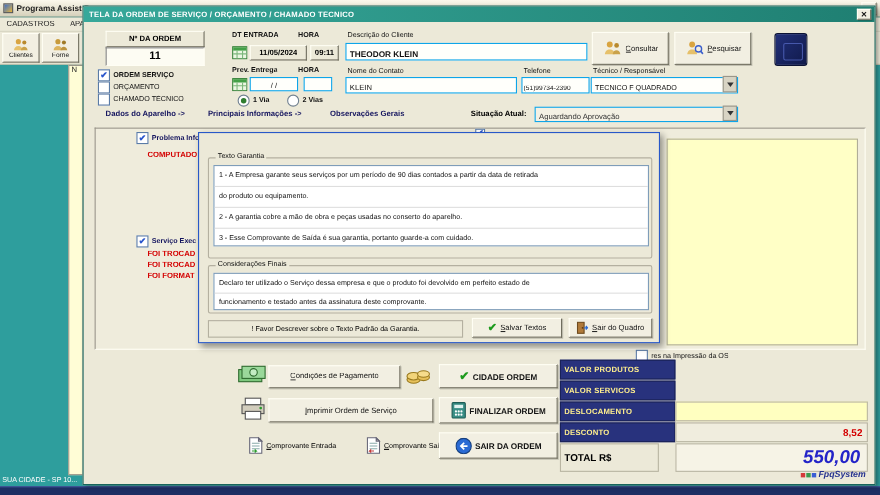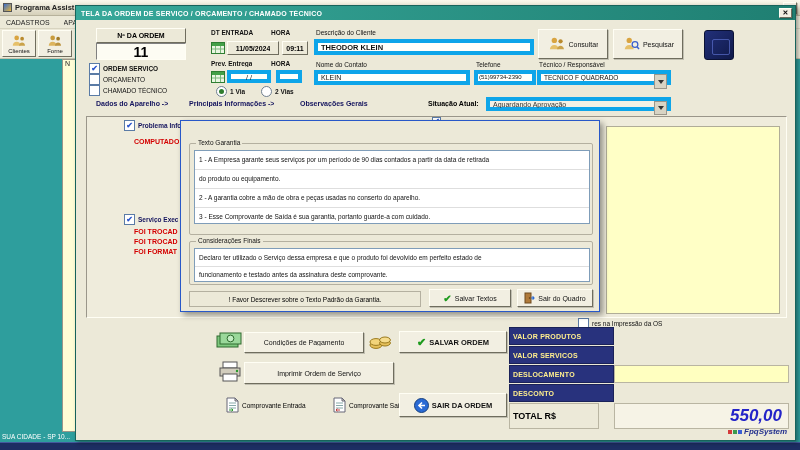--- a/index.html
+++ b/index.html
@@ -4,21 +4,21 @@
 <style>
   html,body{margin:0;padding:0;background:#555;}
   .screen{position:relative;width:800px;height:450px;overflow:hidden;
     background:#2E9E9D;font-family:"Liberation Sans",sans-serif;
     -webkit-font-smoothing:antialiased;}
   .abs{position:absolute;box-sizing:border-box;}
   .txt{white-space:nowrap;overflow:hidden;}
   
   .raised{background:#ece9d8;border:1px solid;border-color:#fffef4 #6f6d5e #6f6d5e #fffef4;}
   .sunken{background:#fff;border:1px solid;border-color:#808080 #fffef4 #fffef4 #808080;}
-  .fld{background:#fffffb;border:4px solid #0ea5e9;display:flex;align-items:flex-start;padding:0 3px;font-size:7.5px;color:#111;}
+  .fld{background:#fffffb;border:1px solid #0ea5e9;display:flex;align-items:flex-end;padding:0 3px;font-size:7.5px;color:#111;}
   .btn{background:#f2efe2;border:1px solid;border-color:#fffef4 #6f6d5e #6f6d5e #fffef4;
     box-shadow:1px 1px 0 rgba(0,0,0,.18);display:flex;align-items:center;justify-content:center;gap:3px;
     font-size:7px;color:#111;cursor:pointer;}
   .mnem{display:block;}
   .mnem::first-letter{text-decoration:underline;}
   .lbl{font-size:6.5px;color:#111;}
   .b{font-weight:bold;}
   .cb{width:9px;height:9px;background:#fff;border:1px solid #5a7ba6;display:flex;align-items:center;justify-content:center;}
   .cb .ck{color:#2a55cc;font-size:8px;line-height:8px;font-weight:bold;}
   .rd{width:9px;height:9px;border-radius:50%;background:#fff;border:1px solid #708090;position:relative;}
@@ -86,21 +86,21 @@
 
     <div class="abs" style="left:0;top:0;width:719px;height:14px;background:linear-gradient(90deg,#37a89a,#1f7f72);display:flex;align-items:center;padding-left:5px;">
       <span class="txt b" style="font-size:7px;color:#fff;letter-spacing:.2px;">TELA DA ORDEM DE SERVIÇO / ORÇAMENTO / CHAMADO TÉCNICO</span>
     </div>
     <div class="abs btn" style="left:703px;top:2px;width:13px;height:10px;font-size:7px;font-weight:bold;">✕</div>
 
     <div class="abs raised" style="left:20px;top:22px;width:90px;height:15px;display:flex;align-items:center;justify-content:center;">
       <span class="txt b" style="font-size:7px;">Nº DA ORDEM</span>
     </div>
     <div class="abs sunken" style="left:20px;top:37px;width:90px;height:17px;display:flex;align-items:center;justify-content:center;background:#fdfcf3;">
-      <span class="txt b" style="font-size:14px;">11</span>
+      <span class="txt b" style="font-size:10px;">11</span>
     </div>
 
     <span class="abs txt lbl b" style="left:135px;top:23px;">DT ENTRADA</span>
     <span class="abs txt lbl b" style="left:195px;top:23px;">HORA</span>
     <span class="abs" style="left:135px;top:35px;line-height:0;">
       <svg width="14" height="13" viewBox="0 0 14 13">
           <rect x="0.5" y="1.5" width="13" height="11" fill="#eaf6e2" stroke="#2e7d32"></rect>
           <rect x="1" y="2" width="12" height="3" fill="#43a047"></rect>
           <line x1="4.5" y1="5" x2="4.5" y2="12" stroke="#7cb77c" stroke-width="1"></line>
           <line x1="9.5" y1="5" x2="9.5" y2="12" stroke="#7cb77c" stroke-width="1"></line>
@@ -258,34 +258,49 @@
     <span class="abs" style="left:292px;top:325px;line-height:0;">
       <svg width="26" height="20" viewBox="0 0 26 20">
           <ellipse cx="8" cy="14" rx="6" ry="3.4" fill="#e6c05a" stroke="#9a7a1e"></ellipse>
           <ellipse cx="8" cy="11" rx="6" ry="3.4" fill="#f2d47a" stroke="#9a7a1e"></ellipse>
           <ellipse cx="17" cy="12" rx="5.4" ry="3" fill="#e6c05a" stroke="#9a7a1e"></ellipse>
           <ellipse cx="17" cy="9" rx="5.4" ry="3" fill="#f6dc8c" stroke="#9a7a1e"></ellipse>
         </svg>
     </span>
     <div class="abs btn" style="left:323px;top:325px;width:108px;height:22px;">
       <span style="color:#1d9a1d;font-size:11px;font-weight:bold;line-height:10px;">✔</span>
-      <span class="txt b" style="font-size:7.5px;">SALVAR ORDEM</span>
+      <span class="txt b" style="font-size:7.5px;">CIDADE ORDEM</span>
     </div>
 
     <span class="abs" style="left:142px;top:355px;line-height:0;">
       <svg width="24" height="22" viewBox="0 0 24 22">
           <rect x="5" y="1" width="14" height="6" fill="#fff" stroke="#555"></rect>
           <rect x="2" y="7" width="20" height="8" fill="#d2cdbd" stroke="#555"></rect>
           <rect x="5" y="13" width="14" height="7" fill="#fff" stroke="#555"></rect>
           <circle cx="19" cy="10" r="1.2" fill="#2a9a2a"></circle>
         </svg>
     </span>
     <div class="abs btn" style="left:168px;top:356px;width:150px;height:22px;">
       <span class="txt mnem">Imprimir Ordem de Serviço</span>
     </div>
+    <div class="abs btn" style="left:323px;top:355px;width:108px;height:24px;">
+      <span style="line-height:0;">
+        <svg width="14" height="16" viewBox="0 0 14 16">
+            <rect x="1" y="1" width="12" height="14" rx="1" fill="#3a8f86" stroke="#1d5c55"></rect>
+            <rect x="3" y="3" width="8" height="3" fill="#dff2ef"></rect>
+            <circle cx="4.5" cy="9" r="1" fill="#fff"></circle>
+            <circle cx="7" cy="9" r="1" fill="#fff"></circle>
+            <circle cx="9.5" cy="9" r="1" fill="#fff"></circle>
+            <circle cx="4.5" cy="12" r="1" fill="#fff"></circle>
+            <circle cx="7" cy="12" r="1" fill="#fff"></circle>
+            <circle cx="9.5" cy="12" r="1" fill="#fff"></circle>
+          </svg>
+      </span>
+      <span class="txt b" style="font-size:7.5px;">FINALIZAR ORDEM</span>
+    </div>
 
     <div class="abs" style="left:150px;top:389px;width:104px;height:20px;display:flex;align-items:center;gap:3px;cursor:pointer;">
       <span style="line-height:0;">
         <svg width="13" height="16" viewBox="0 0 13 16">
             <path d="M1 1h8l3 3v11H1z" fill="#fff" stroke="#667"></path>
             <path d="M9 1l3 3H9z" fill="#d8d4c4" stroke="#667"></path>
             <line x1="3" y1="6" x2="10" y2="6" stroke="#8aa"></line>
             <line x1="3" y1="8.5" x2="10" y2="8.5" stroke="#8aa"></line>
             <line x1="3" y1="11" x2="10" y2="11" stroke="#8aa"></line>
             <path d="M3 13l4 0-1.4-1.4M7 13l-1.4 1.4" stroke="#2a9a2a" fill="none"></path>
@@ -323,20 +338,23 @@
       <span class="txt">VALOR SERVICOS</span>
     </div>
     <div class="abs navycell" style="left:433px;top:359px;width:105px;height:18px;">
       <span class="txt">DESLOCAMENTO</span>
     </div>
     <div class="abs valcell" style="left:538px;top:359px;width:175px;height:18px;background:#ffffc0;">
       <span class="txt"></span>
     </div>
     <div class="abs navycell" style="left:433px;top:378px;width:105px;height:18px;">
       <span class="txt">DESCONTO</span>
+    </div>
+    <div class="abs valcell" style="left:538px;top:378px;width:175px;height:18px;color:#d40000;">
+      <span class="txt" style="color:#d40000;">8,52</span>
     </div>
     <div class="abs" style="left:433px;top:397px;width:90px;height:26px;border:1px solid #b9b5a2;display:flex;align-items:center;padding-left:3px;">
       <span class="txt b" style="font-size:9px;">TOTAL R$</span>
     </div>
     <div class="abs" style="left:538px;top:397px;width:175px;height:26px;background:#f6f3e6;border:1px solid #b9b5a2;display:flex;align-items:center;justify-content:flex-end;padding-right:6px;">
       <span class="txt b" style="font-size:17px;font-style:italic;color:#2424c8;">550,00</span>
     </div>
 
     <div class="abs" style="left:652px;top:421px;display:flex;align-items:center;gap:2px;">
       <span style="display:inline-flex;gap:1px;">

